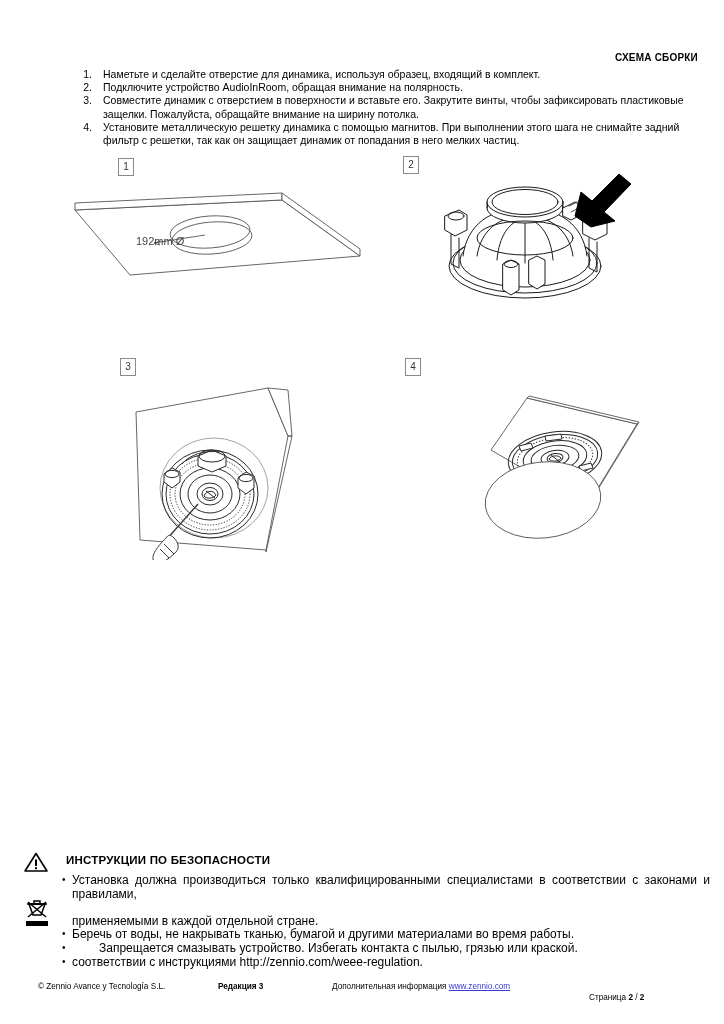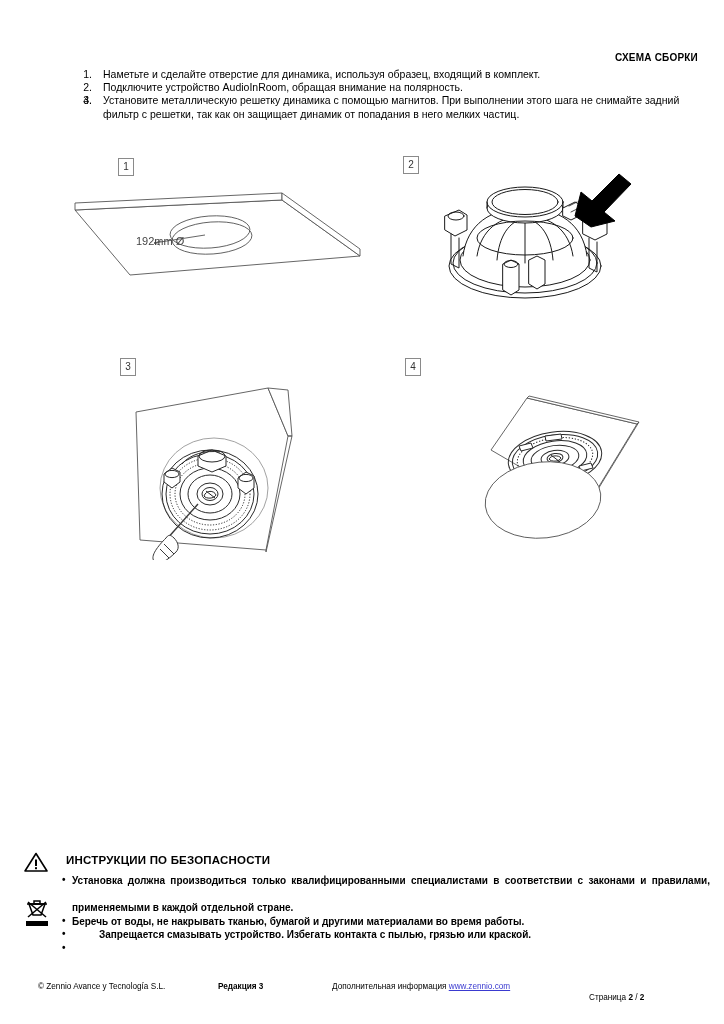--- a/index.html
+++ b/index.html
@@ -118,25 +118,24 @@
     left: 38px;
     top: 22px;
     width: 648px;
     margin: 0;
     padding: 0;
     list-style: none;
   }
   ul.safety-list > li {
     position: relative;
     padding-left: 10px;
-    font-size: 10px;
+    font-size: 12px;
     line-height: 13.6px;
     text-align: justify;
     margin-bottom: 0px;
-    font-weight: bold;
   }
   ul.safety-list > li::before {
     content: "\2022";
     position: absolute;
     left: 0;
     top: -1px;
     font-size: 10px;
   }
   .justify-line { text-align: justify; }
   .justify-line::after {
@@ -181,20 +180,21 @@
     <li>
       <span class="num">1.</span>
       <span>Наметьте и сделайте отверстие для динамика, используя образец, входящий в комплект.</span>
     </li>
     <li>
       <span class="num">2.</span>
       <span>Подключите устройство AudioInRoom, обращая внимание на полярность.</span>
     </li>
     <li>
       <span class="num">3.</span>
+      <span>Совместите динамик с отверстием в поверхности и вставьте его. Закрутите винты, чтобы зафиксировать пластиковые защелки. Пожалуйста, обращайте внимание на ширину потолка.</span>
     </li>
     <li>
       <span class="num">4.</span>
       <span>Установите металлическую решетку динамика с помощью магнитов. При выполнении этого шага не снимайте задний фильтр с решетки, так как он защищает динамик от попадания в него мелких частиц.</span>
     </li>
   </ol>
 </div>
 
 <div class="figures">
 
@@ -371,20 +371,21 @@
       <span class="justify-line" style="display:block;">Установка должна производиться только квалифицированными специалистами в соответствии с законами и правилами,</span>
       <span style="display:block;">применяемыми в каждой отдельной стране.</span>
     </li>
     <li>
       <span style="display:block;">Беречь от воды, не накрывать тканью, бумагой и другими материалами во время работы.</span>
     </li>
     <li>
       <span style="display:block;margin-left:27px;">Запрещается смазывать устройство. Избегать контакта с пылью, грязью или краской.</span>
     </li>
     <li>
+      <span style="display:block;">соответствии с инструкциями http://zennio.com/weee-regulation.</span>
     </li>
   </ul>
 </div>
 
 <div class="footer">
   <span class="f-item f-copyright">© Zennio Avance y Tecnología S.L.</span>
   <span class="f-item f-revision">Редакция 3</span>
   <span class="f-item f-moreinfo"><span>Дополнительная информация</span> <a class="f-link" href="#">www.zennio.com</a></span>
   <span class="f-item f-page"><span>Страница</span> <b>2</b> <span>/</span> <b>2</b></span>
 </div>

